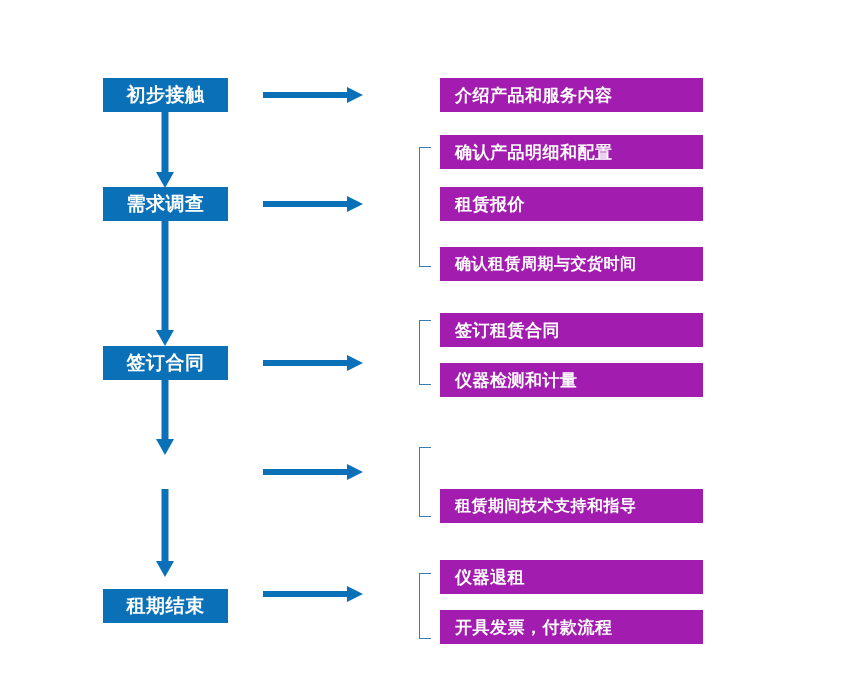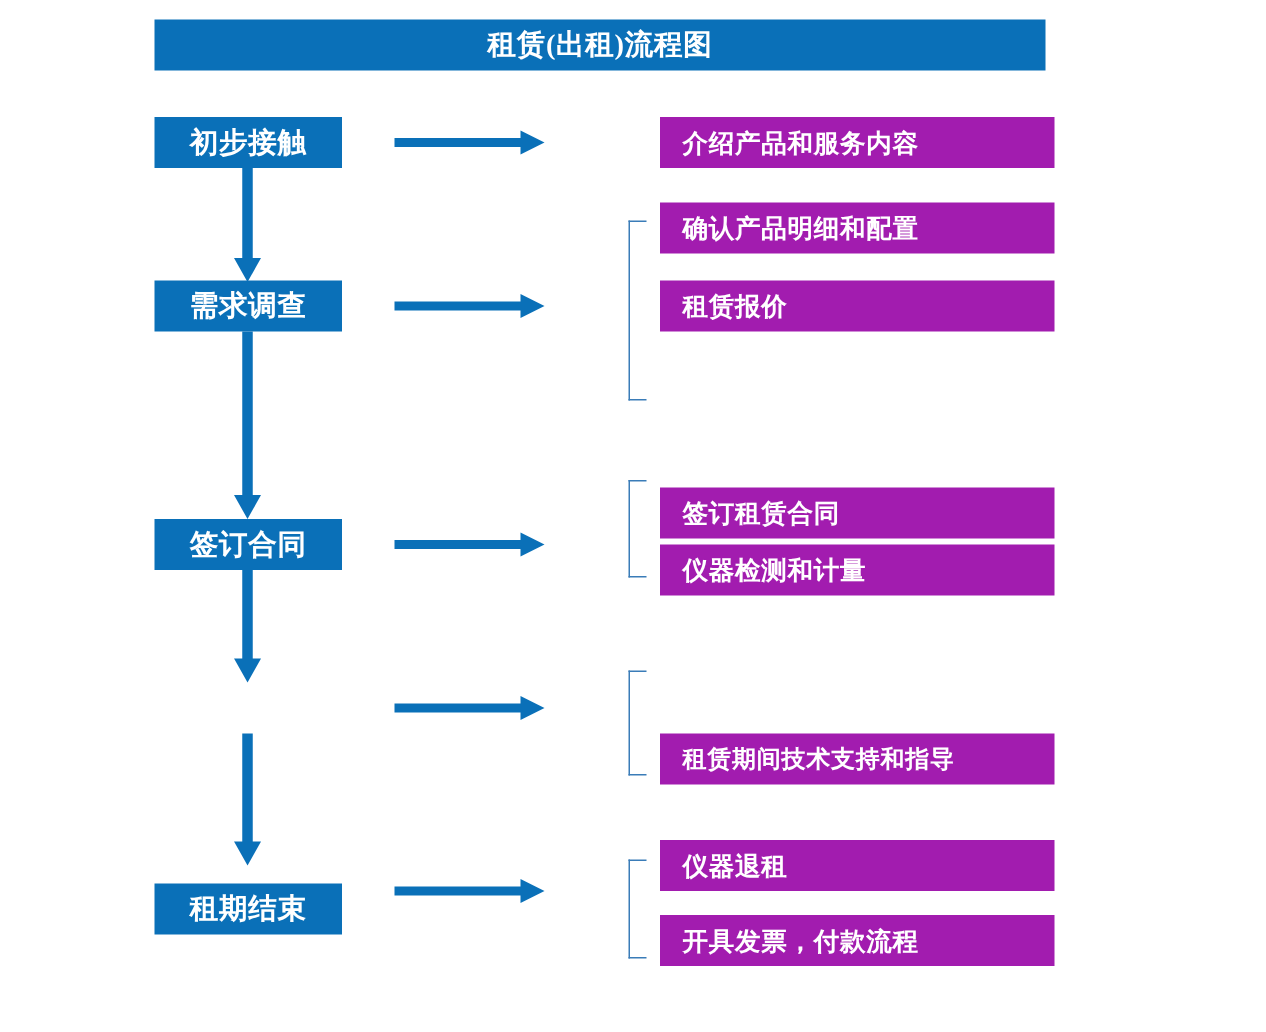--- a/index.html
+++ b/index.html
@@ -89,21 +89,20 @@
     border-right: none;
     width: 12px;
     box-sizing: border-box;
   }
 </style>
 </head>
 <body>
 
 <div id="canvas">
 
-  <div class="title-bar">租赁(出租)流程图</div>
 
   <svg class="arrow-svg" style="left:152px; top:112px; width:26px; height:76px;" viewBox="0 0 26 76">
     <line x1="13" y1="0" x2="13" y2="62" stroke="#0a70b8" stroke-width="7"></line>
     <polygon points="13,76 4,60 22,60" fill="#0a70b8"></polygon>
   </svg>
 
   <svg class="arrow-svg" style="left:152px; top:221px; width:26px; height:125px;" viewBox="0 0 26 125">
     <line x1="13" y1="0" x2="13" y2="111" stroke="#0a70b8" stroke-width="7"></line>
     <polygon points="13,125 4,109 22,109" fill="#0a70b8"></polygon>
   </svg>
@@ -150,22 +149,23 @@
 
   <div class="stage-box" style="top:78px;">初步接触</div>
   <div class="stage-box" style="top:187px;">需求调查</div>
   <div class="stage-box" style="top:346px;">签订合同</div>
   <div class="stage-box" style="top:577px;margin-top:12px;">租期结束</div>
 
   <div class="detail-box" style="top:78px;">介绍产品和服务内容</div>
 
   <div class="detail-box" style="top:135px;">确认产品明细和配置</div>
   <div class="detail-box" style="top:187px;">租赁报价</div>
+  <div class="detail-box narrow-text" style="top:247px;">确认租赁周期与交货时间</div>
 
-  <div class="detail-box" style="top:325px;">签订租赁合同</div>
+  <div class="detail-box" style="top:313px;">签订租赁合同</div>
   <div class="detail-box" style="top:363px;">仪器检测和计量</div>
 
   <div class="detail-box narrow-text" style="top:489px;">租赁期间技术支持和指导</div>
 
   <div class="detail-box" style="top:560px;">仪器退租</div>
   <div class="detail-box" style="top:610px;">开具发票，付款流程</div>
 
 </div>
 
 </body></html>

